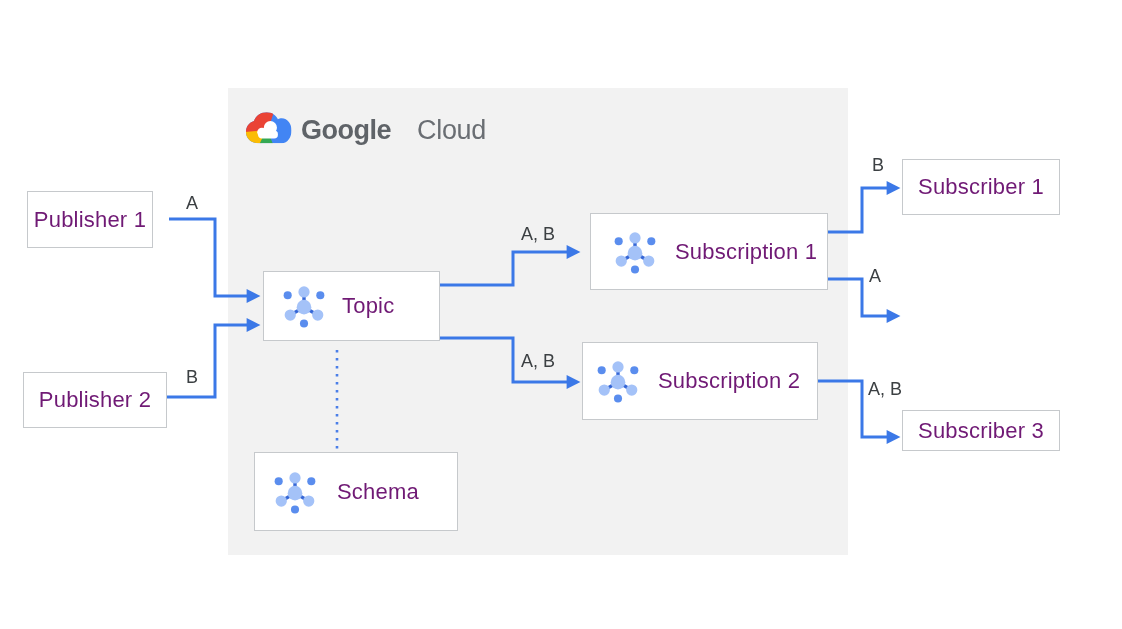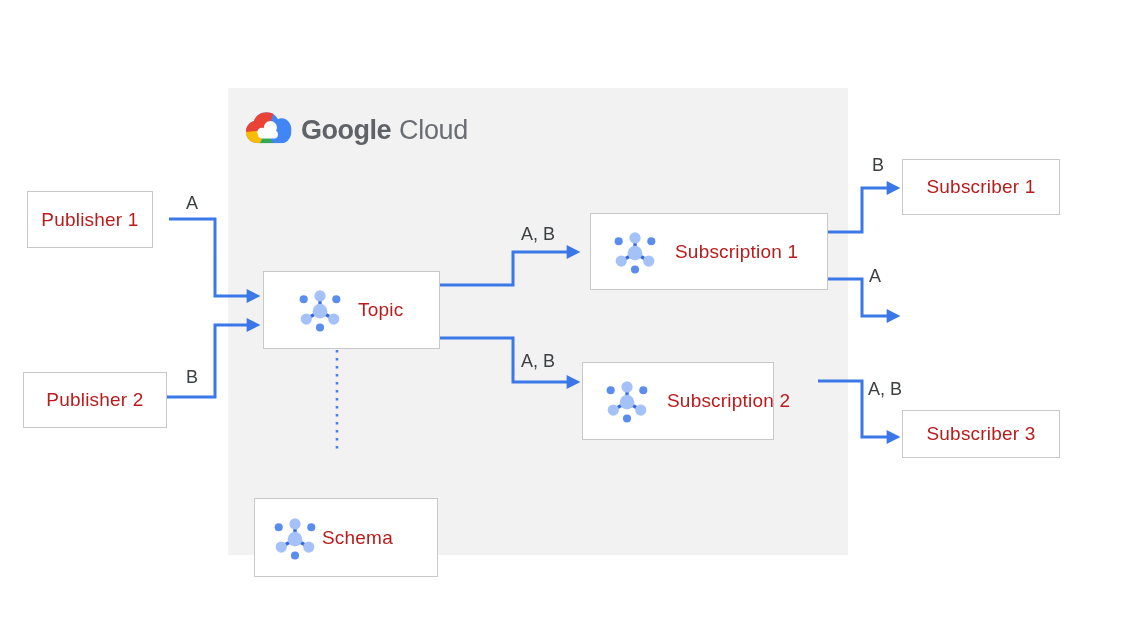--- a/index.html
+++ b/index.html
@@ -8,49 +8,49 @@
     font-family:"Liberation Sans", sans-serif;background:#ffffff;border-radius:16px;
   }
   .panel{
     position:absolute;left:228px;top:88px;width:620px;height:467px;
     background:#F2F2F2;
   }
   .connectors{position:absolute;left:0;top:0;width:1122px;height:629px;pointer-events:none;}
   .node{
     position:absolute;background:#ffffff;border:1px solid #C6C9CC;
     display:flex;align-items:center;justify-content:center;
-    color:#b91c1c;font-size:19px;letter-spacing:.2px;box-sizing:border-box;
+    color:#701a75;font-size:22px;letter-spacing:.2px;box-sizing:border-box;
   }
   .node.iconbox{justify-content:flex-start;}
   .node .lbl{white-space:nowrap;}
   .pub1{left:27px;top:191px;width:126px;height:57px;}
   .pub2{left:23px;top:372px;width:144px;height:56px;}
-  .topic{left:263px;top:271px;width:177px;height:78px;padding-left:29px;gap:11px;}
-  .schema{left:254px;top:452px;width:184px;height:79px;padding-left:13px;margin-top:46px;}
+  .topic{left:263px;top:271px;width:177px;height:70px;padding-left:13px;gap:11px;}
+  .schema{left:254px;top:452px;width:204px;height:79px;padding-left:13px;gap:15px;}
   .sub1{left:582px;top:213px;width:238px;height:77px;padding-left:17px;gap:13px;margin-left:8px;}
-  .sub2{left:582px;top:362px;width:192px;height:78px;padding-left:17px;gap:13px;}
+  .sub2{left:582px;top:342px;width:236px;height:78px;padding-left:8px;gap:13px;}
   .subscriber1{left:902px;top:159px;width:158px;height:56px;}
   .subscriber2{left:902px;top:288px;width:158px;height:56px;}
-  .subscriber3{left:902px;top:410px;width:158px;height:48px;}
+  .subscriber3{left:902px;top:410px;width:158px;height:41px;}
   .edge-label{
     position:absolute;color:#3C4043;font-size:18px;white-space:nowrap;
   }
   .el-pub1{left:186px;top:193px;}
   .el-pub2{left:186px;top:367px;}
   .el-ts1{left:521px;top:224px;}
   .el-ts2{left:521px;top:351px;}
   .el-s1{left:872px;top:155px;}
   .el-s2{left:869px;top:266px;}
   .el-s3{left:868px;top:379px;}
   .brand{
     position:absolute;left:245px;top:111px;display:flex;align-items:center;gap:9px;
   }
   .brand-text{font-size:27px;color:#5F6368;display:flex;gap:8px;align-items:baseline;}
   .brand-google{font-weight:700;letter-spacing:-0.5px;}
-  .brand-cloud{font-weight:400;color:#6A6E73;letter-spacing:-0.3px;}
+  .brand-cloud{font-weight:400;color:#6A6E73;letter-spacing:-0.3px;margin-left:18px;}
   .pubsub-icon{flex:0 0 auto;display:block;}
 </style>
 </head>
 <body>
 
 <div class="canvas">
 
   <div class="panel"></div>
 
   <svg class="connectors" viewBox="0 0 1122 629">

